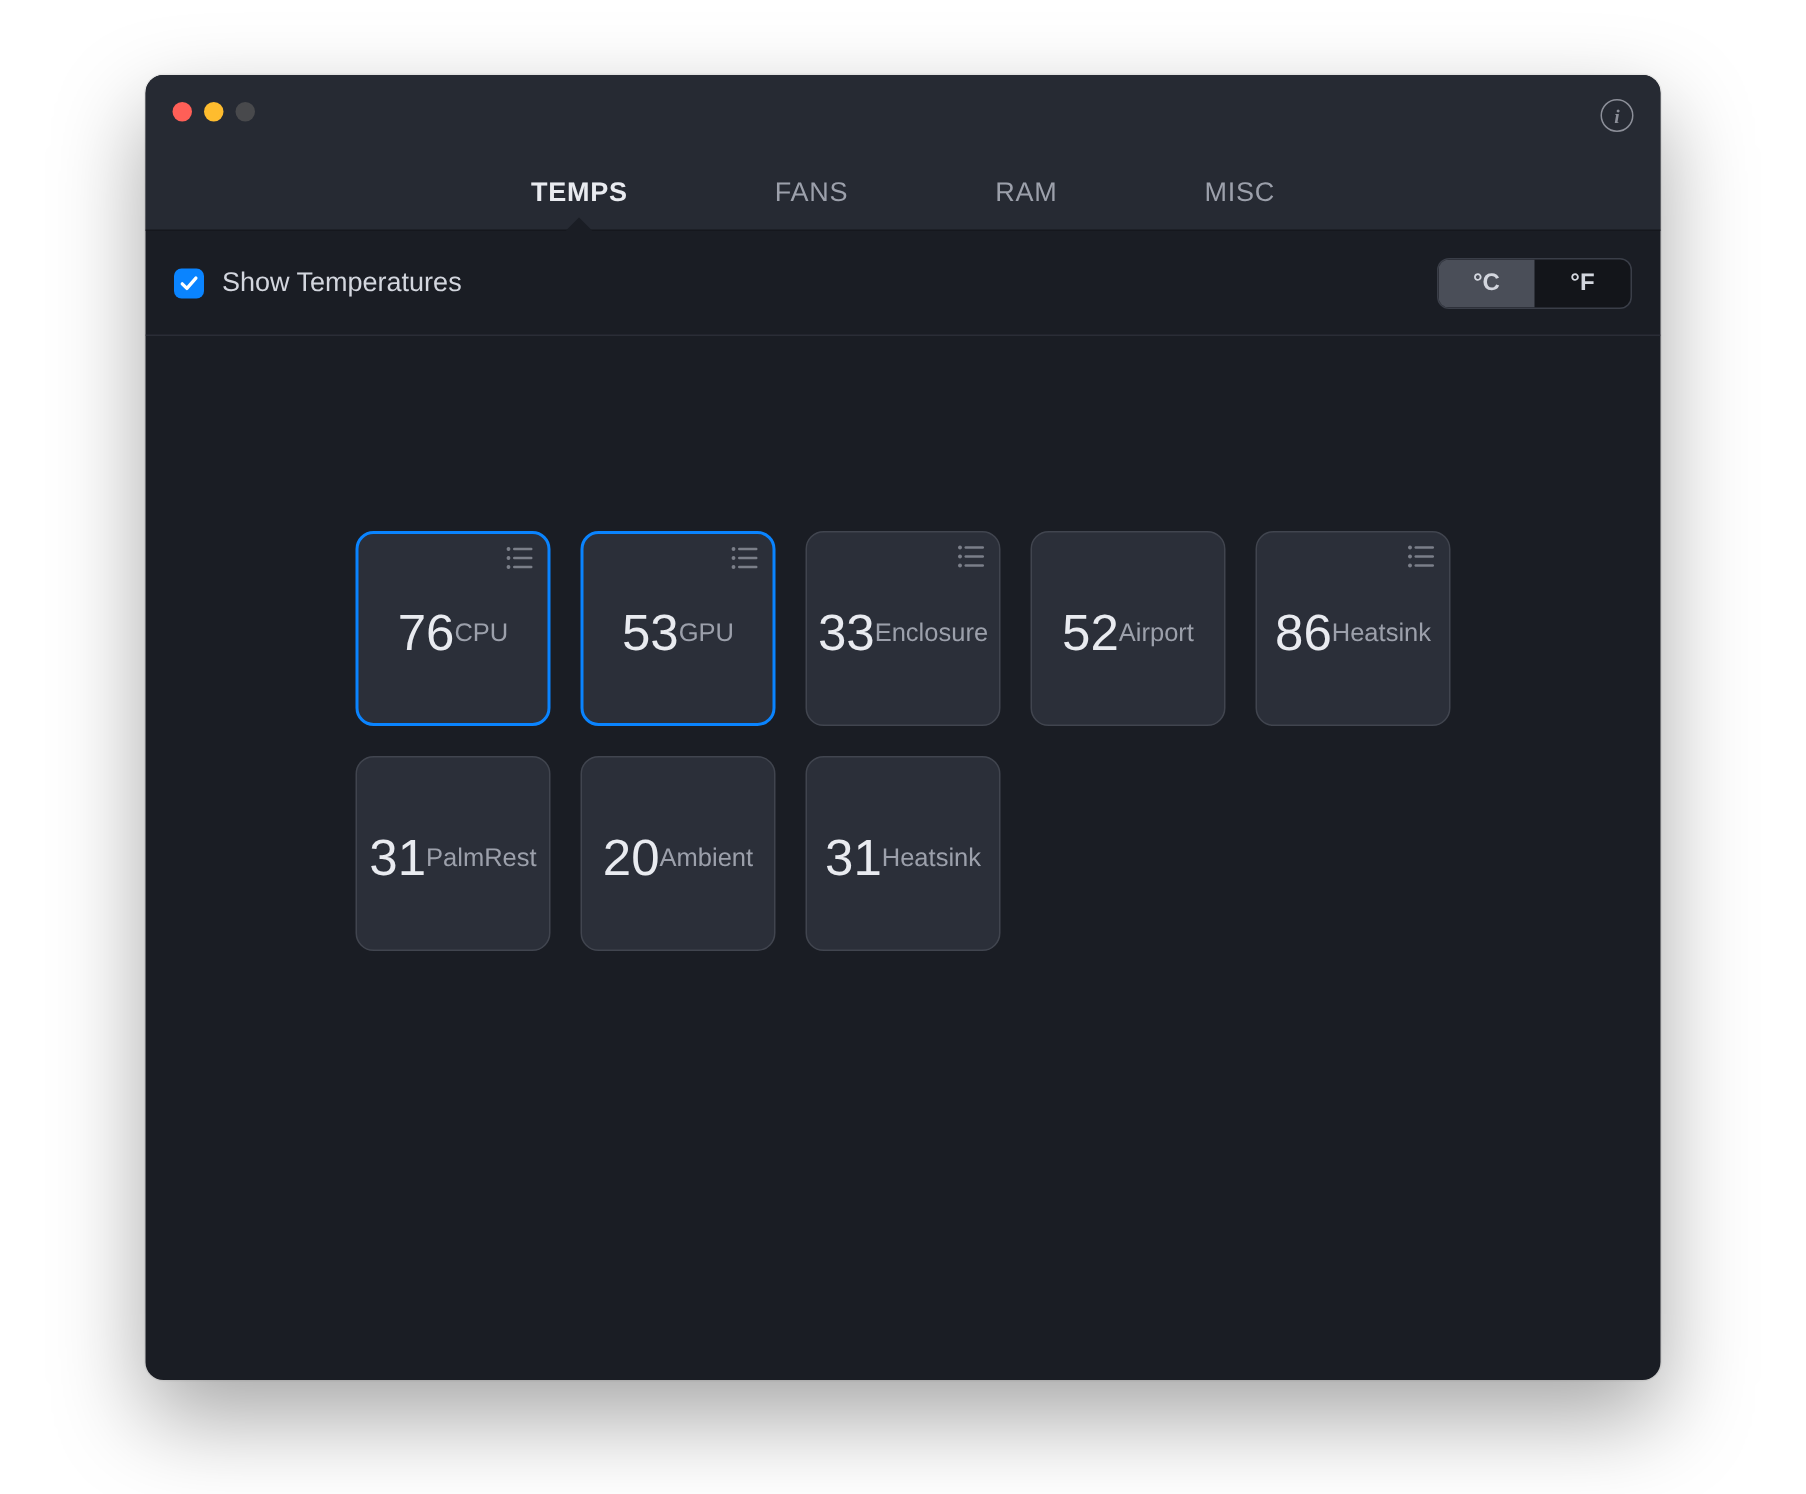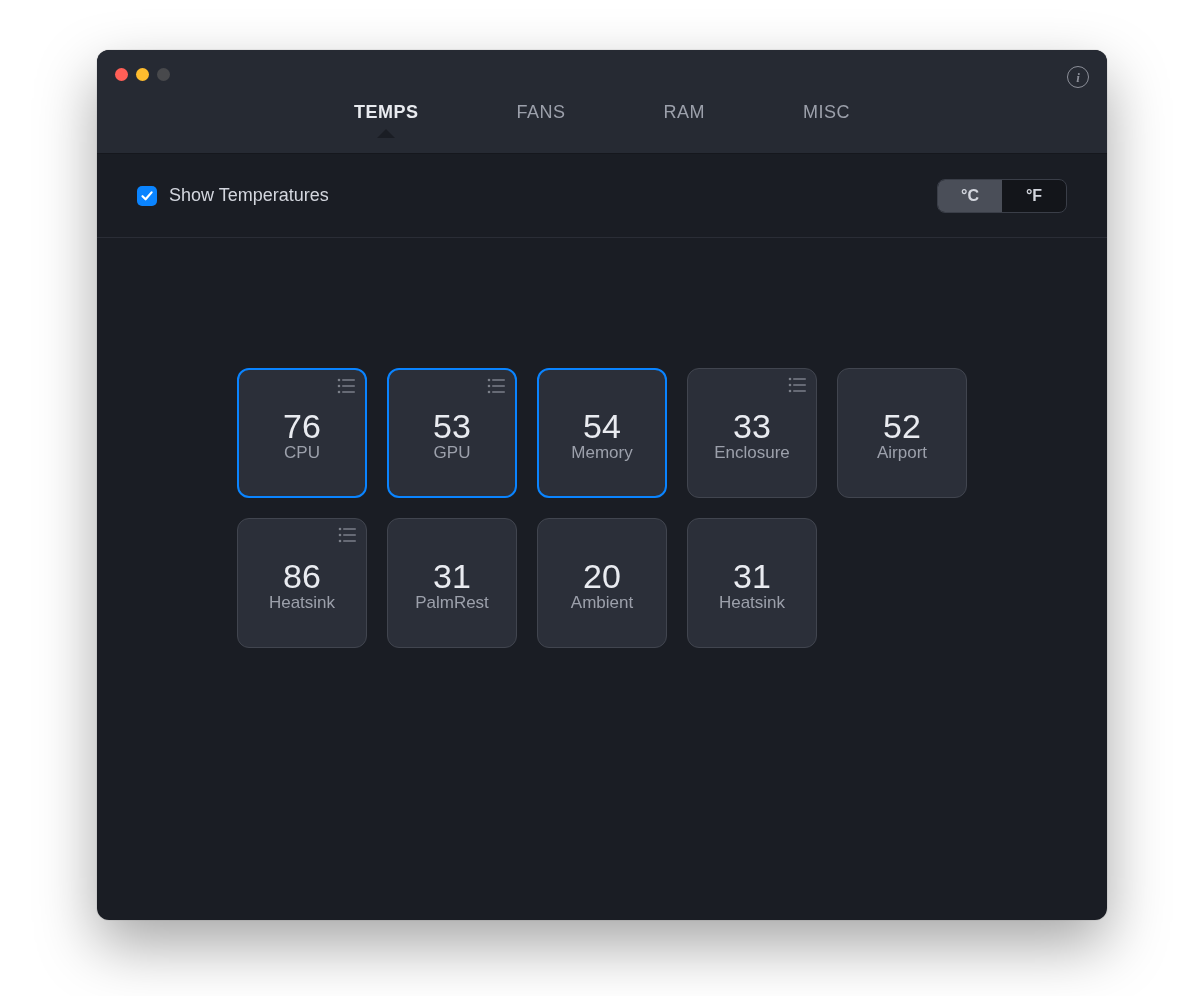--- a/index.html
+++ b/index.html
@@ -57,21 +57,21 @@
     font-size: 13px;
     font-weight: bold;
     display: flex;
     align-items: center;
     justify-content: center;
     cursor: pointer;
     line-height: 1;
   }
   .tabs {
     position: absolute;
-    bottom: 16px;
+    bottom: 0;
     left: 0;
     right: 0;
     display: flex;
     justify-content: center;
     gap: 90px;
     height: 50px;
     align-items: center;
   }
   .tab {
     color: #9ca0ab;
@@ -95,25 +95,25 @@
     bottom: -1px;
     left: 50%;
     transform: translateX(-50%);
     width: 0;
     height: 0;
     border-left: 9px solid transparent;
     border-right: 9px solid transparent;
     border-bottom: 9px solid #1a1d24;
   }
   .toolbar {
-    height: 84px;
+    height: 70px;
     display: flex;
     align-items: center;
     justify-content: space-between;
-    padding: 0 40px;
+    padding: 0 19px;
     border-bottom: 1px solid #2a2d36;
   }
   .checkbox-row {
     display: flex;
     align-items: center;
     gap: 12px;
     cursor: pointer;
   }
   .checkbox {
     width: 20px;
@@ -162,21 +162,21 @@
     grid-template-columns: repeat(5, 130px);
     grid-auto-rows: 130px;
     gap: 20px;
   }
   .tile {
     background: #2b2f39;
     border: 1.5px solid #41454f;
     border-radius: 12px;
     position: relative;
     display: flex;
-    flex-direction: column;
+    flex-direction: row;
     align-items: center;
     justify-content: center;
     cursor: pointer;
     padding-top: 6px;
   }
   .tile.selected {
     border: 2px solid #0a84ff;
   }
   .tile-value {
     color: #e9ebf0;
@@ -260,24 +260,20 @@
                 <circle cx="2" cy="8" r="1.3"></circle>
                 <rect x="5" y="7.2" width="13" height="1.6" rx="0.8"></rect>
                 <circle cx="2" cy="14" r="1.3"></circle>
                 <rect x="5" y="13.2" width="13" height="1.6" rx="0.8"></rect>
               </g>
             </svg>
           </div>
           <div class="tile-value">53</div>
           <div class="tile-label">GPU</div>
         </div>
-        <div class="tile selected">
-          <div class="tile-value">54</div>
-          <div class="tile-label">Memory</div>
-        </div>
         <div class="tile">
           <div class="tile-list-icon">
             <svg width="20" height="16" viewBox="0 0 20 16">
               <g fill="currentColor">
                 <circle cx="2" cy="2" r="1.3"></circle>
                 <rect x="5" y="1.2" width="13" height="1.6" rx="0.8"></rect>
                 <circle cx="2" cy="8" r="1.3"></circle>
                 <rect x="5" y="7.2" width="13" height="1.6" rx="0.8"></rect>
                 <circle cx="2" cy="14" r="1.3"></circle>
                 <rect x="5" y="13.2" width="13" height="1.6" rx="0.8"></rect>

